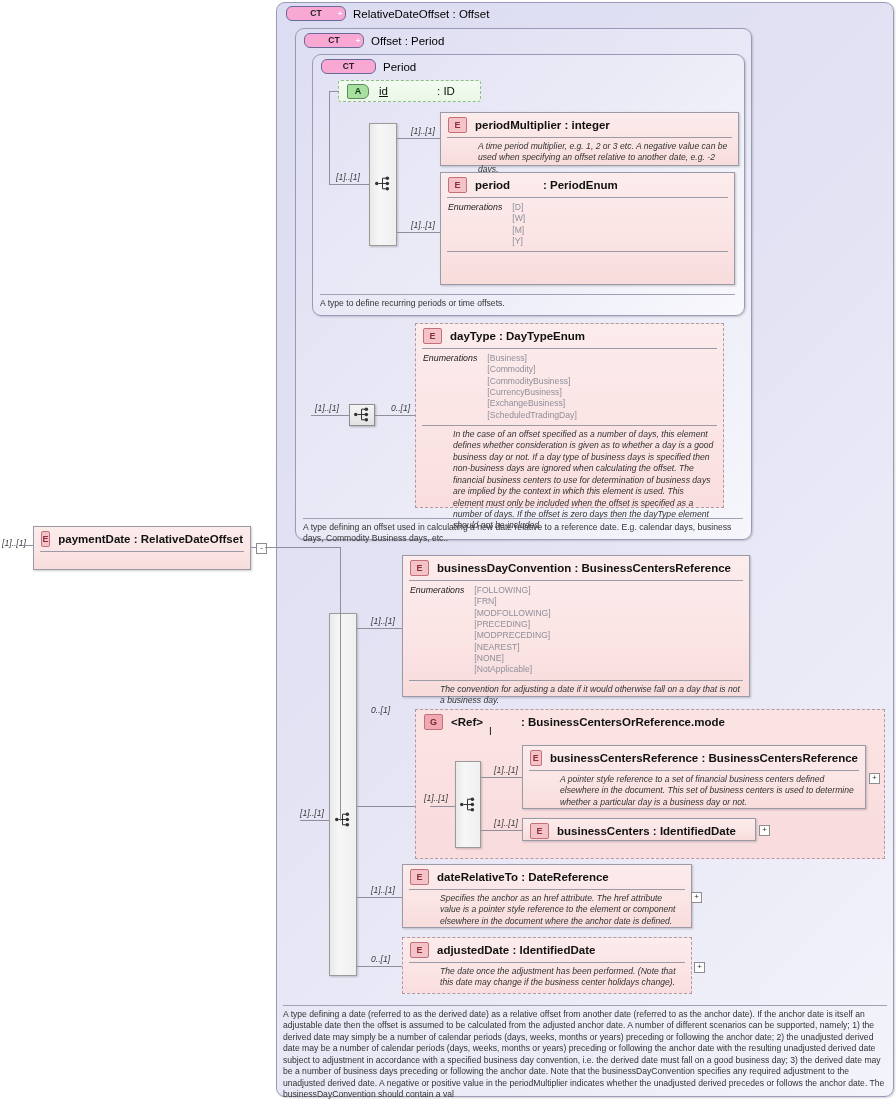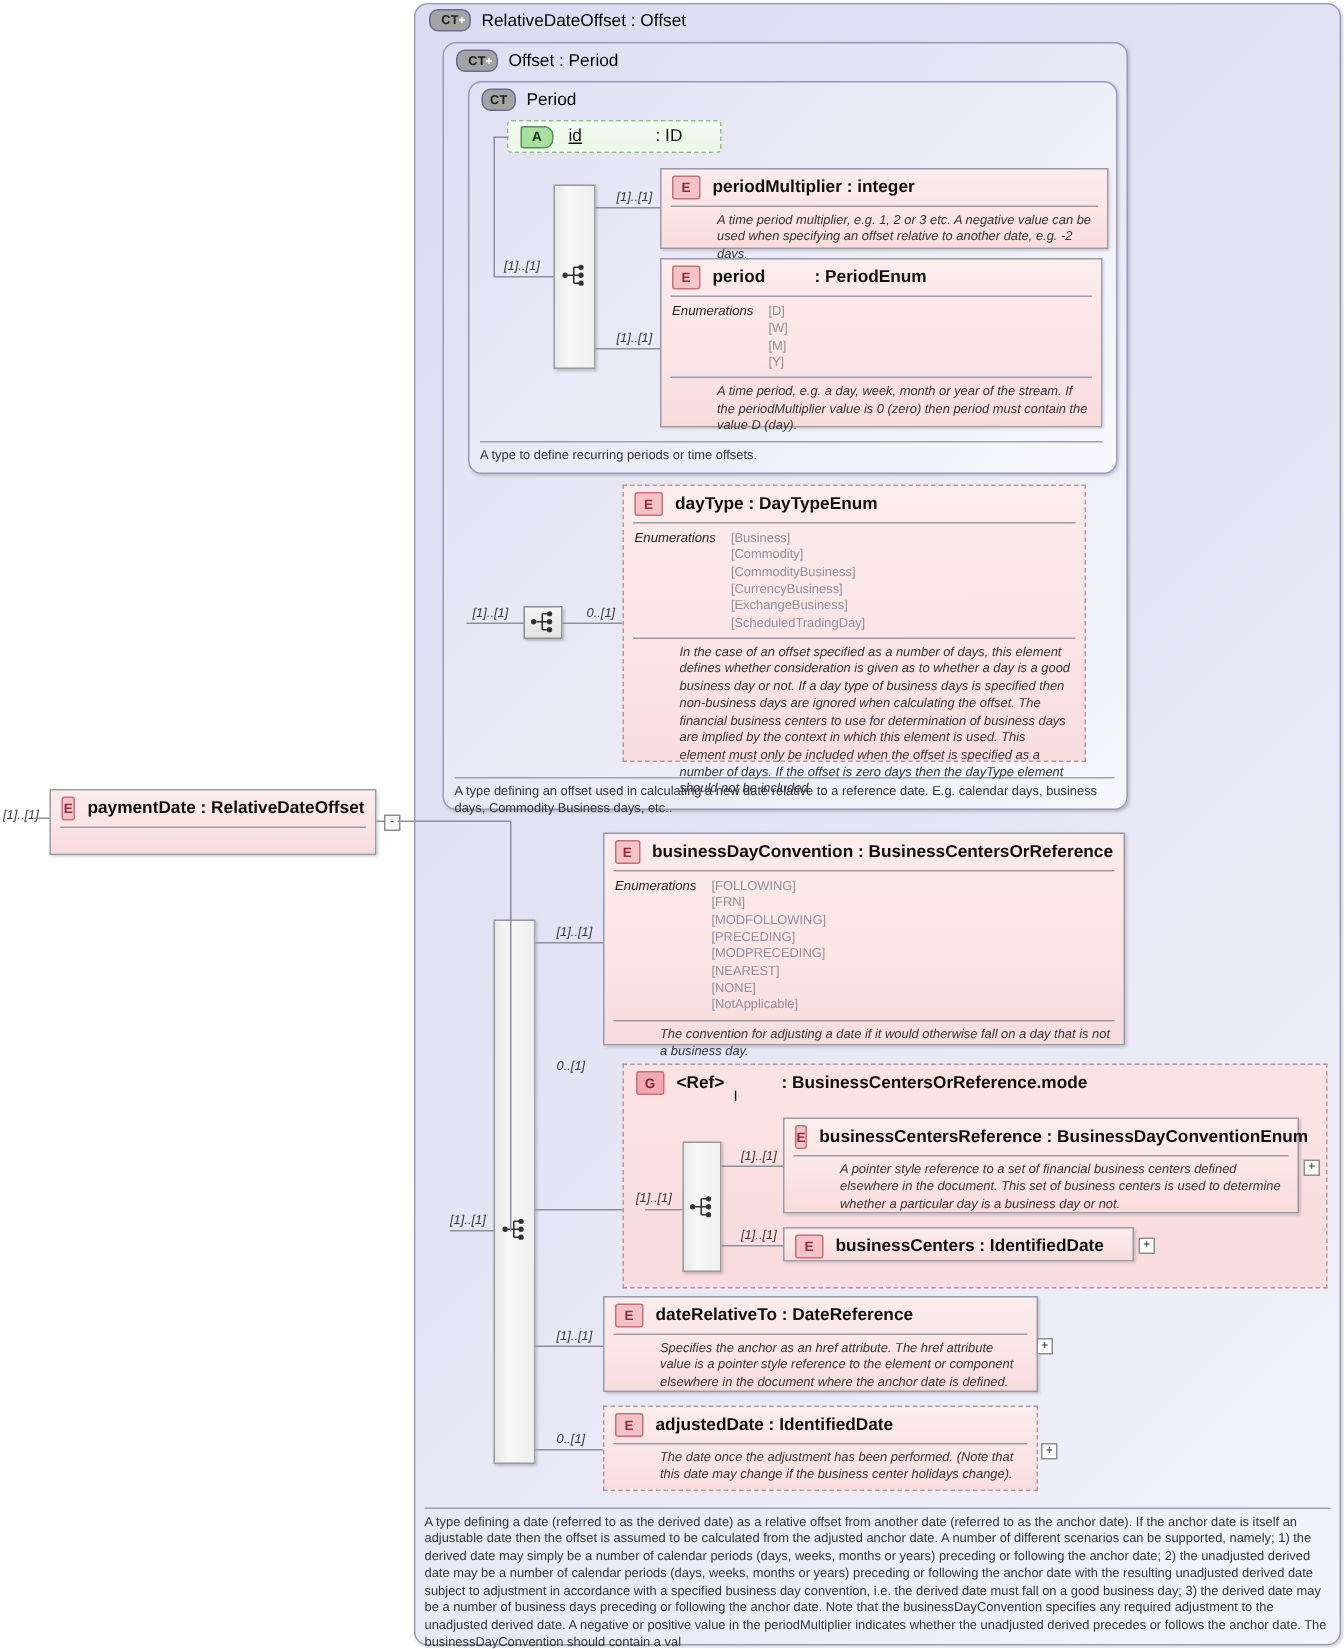--- a/index.html
+++ b/index.html
@@ -42,22 +42,22 @@
   .ct-title .nm{font-size:11.5px;color:#000;}
 
   
   .badge{
     display:inline-flex;align-items:center;justify-content:center;
     font-size:8.5px;font-weight:bold;line-height:1;
     letter-spacing:.2px;
   }
   .badge-ct{
     width:24px;height:13px;border-radius:6px;
-    border:1px solid #6a6a9a;background:#a3a3a3;color:#222;
-    padding:0 1px;
+    border:1px solid #6a6a9a;background:#f9a8d4;color:#222;
+    padding:0 17px;
   }
   .badge-ct-wrap{position:relative;display:inline-flex;align-items:center;}
   .plusglyph{
     position:absolute;right:2px;top:50%;transform:translateY(-50%);
     width:8px;height:8px;color:#fff;font-size:8px;line-height:8px;
     text-align:center;font-weight:bold;
   }
   .badge-e{
     width:17px;height:14px;border:1px solid #c4707a;background:#f4c3c8;
     color:#8d2f3a;border-radius:2px;font-size:9px;
@@ -262,21 +262,20 @@
     <div class="enums">
       <span class="lbl">Enumerations</span>
       <span class="vals">
         <span>[D]</span><br>
         <span>[W]</span><br>
         <span>[M]</span><br>
         <span>[Y]</span>
       </span>
     </div>
     <div class="rule"></div>
-    <div class="doc">A time period, e.g. a day, week, month or year of the stream. If the periodMultiplier value is 0 (zero) then period must contain the value D (day).</div>
   </div>
   <div class="line hline" style="left:397px;top:232px;width:43px;"></div>
   <div class="card" style="left:411px;top:220px;">[1]..[1]</div>
 
   <div class="abs seqbtn" style="left:349px;top:404px;width:26px;height:22px;"></div>
   <svg class="seqicon" style="left:353px;top:407px;" width="18" height="17" viewBox="0 0 18 17">
     <circle cx="2.5" cy="8.5" r="2" fill="#333"></circle>
     <line x1="4.5" y1="8.5" x2="9" y2="8.5" stroke="#333" stroke-width="1.2"></line>
     <line x1="9" y1="2.5" x2="9" y2="14.5" stroke="#333" stroke-width="1.2"></line>
     <line x1="9" y1="2.5" x2="13" y2="2.5" stroke="#333" stroke-width="1.2"></line>
@@ -339,21 +338,21 @@
     <circle cx="14.5" cy="14.5" r="2" fill="#333"></circle>
   </svg>
 
   <div class="line vline" style="left:340px;top:547px;height:274px;"></div>
   <div class="line hline" style="left:300px;top:820px;width:29px;"></div>
   <div class="card" style="left:300px;top:808px;">[1]..[1]</div>
 
   <div class="abs el" style="left:402px;top:555px;width:348px;height:142px;">
     <div class="hdr">
       <span class="badge badge-e">E</span>
-      <span>businessDayConvention : BusinessCentersOrReference</span>
+      <span>businessDayConvention : BusinessCentersReference</span>
     </div>
     <div class="rule"></div>
     <div class="enums">
       <span class="lbl">Enumerations</span>
       <span class="vals">
         <span>[FOLLOWING]</span><br>
         <span>[FRN]</span><br>
         <span>[MODFOLLOWING]</span><br>
         <span>[PRECEDING]</span><br>
         <span>[MODPRECEDING]</span><br>
@@ -389,21 +388,21 @@
     <circle cx="14.5" cy="2.5" r="2" fill="#333"></circle>
     <circle cx="14.5" cy="8.5" r="2" fill="#333"></circle>
     <circle cx="14.5" cy="14.5" r="2" fill="#333"></circle>
   </svg>
   <div class="line hline" style="left:430px;top:806px;width:25px;"></div>
   <div class="card" style="left:424px;top:793px;">[1]..[1]</div>
 
   <div class="abs el" style="left:522px;top:745px;width:344px;height:64px;">
     <div class="hdr">
       <span class="badge badge-e">E</span>
-      <span>businessCentersReference : BusinessDayConventionEnum</span>
+      <span>businessCentersReference : BusinessCentersReference</span>
     </div>
     <div class="rule"></div>
     <div class="doc">A pointer style reference to a set of financial business centers defined elsewhere in the document. This set of business centers is used to determine whether a particular day is a business day or not.</div>
   </div>
   <div class="line hline" style="left:481px;top:777px;width:41px;"></div>
   <div class="card" style="left:494px;top:765px;">[1]..[1]</div>
   <div class="expand" style="left:869px;top:773px;">+</div>
 
   <div class="abs el" style="left:522px;top:818px;width:234px;height:23px;">
     <div class="hdr">

